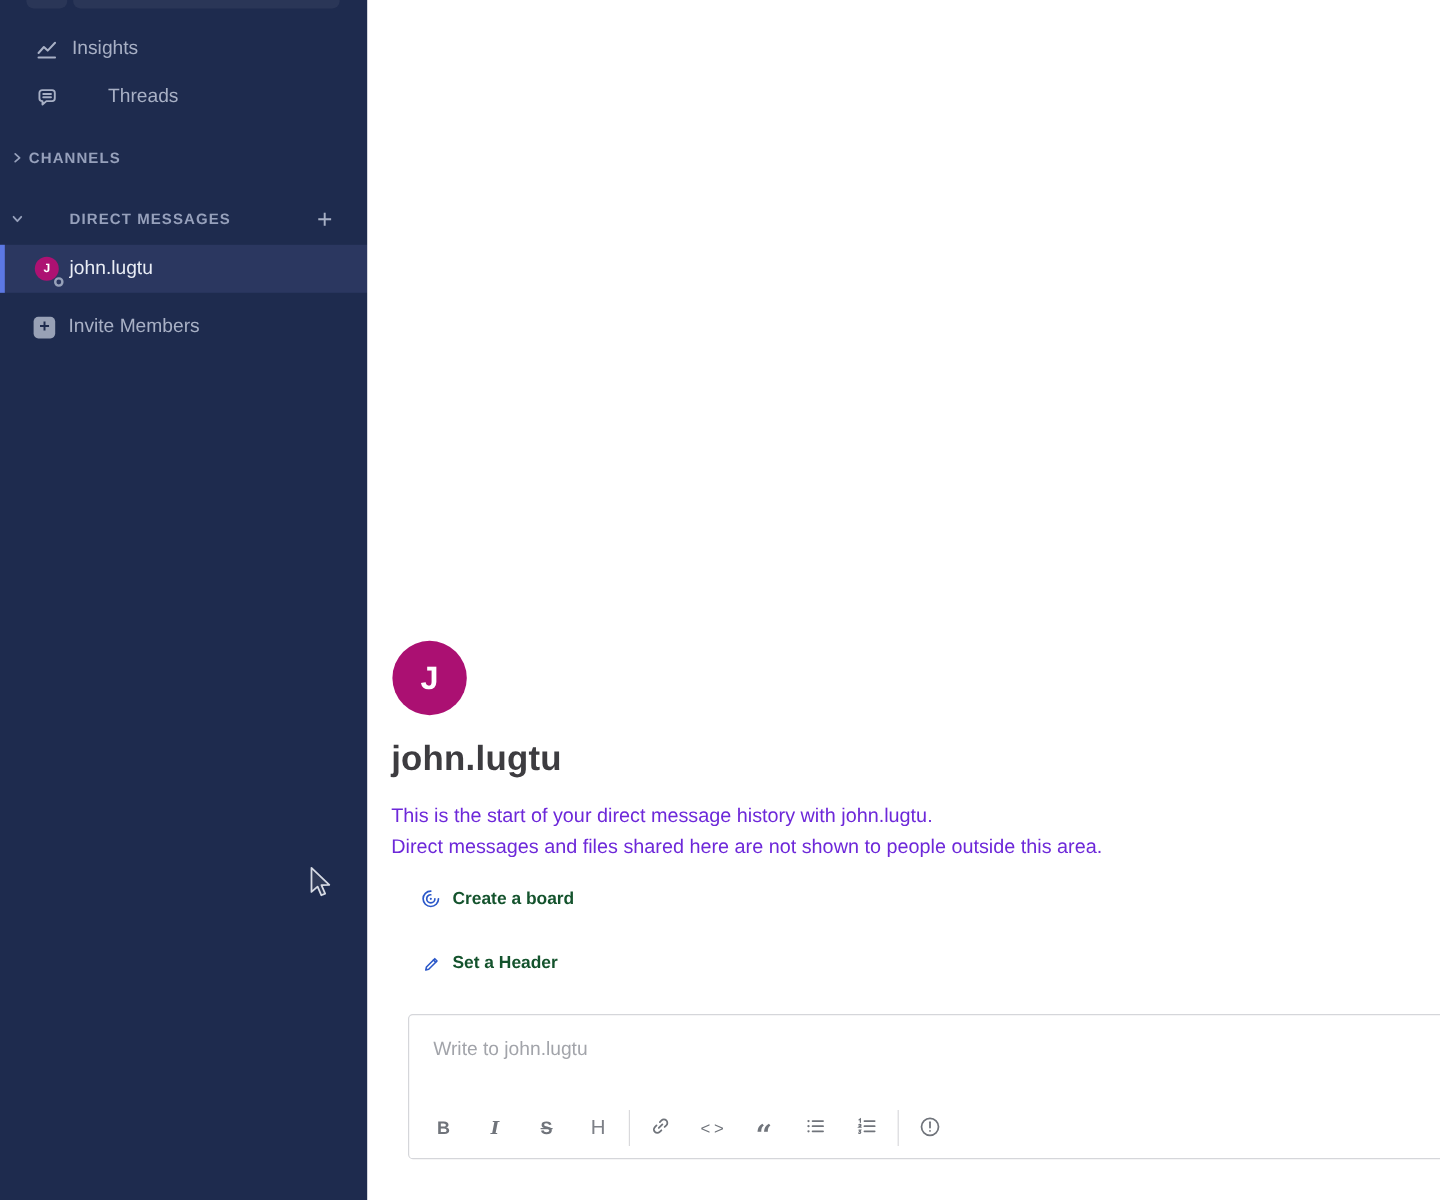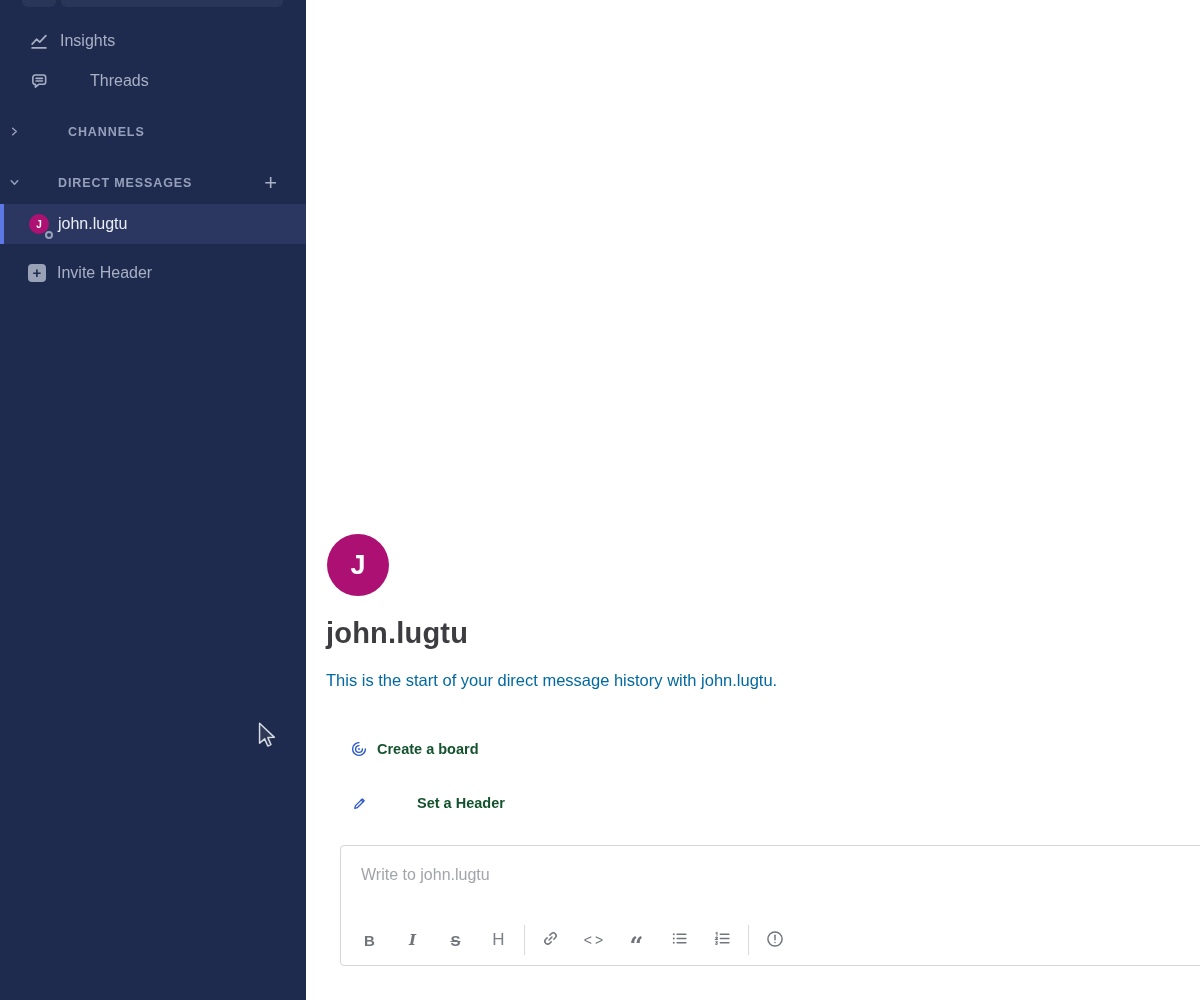--- a/index.html
+++ b/index.html
@@ -20,21 +20,21 @@
                     align-items:center; justify-content:center; color:#a8b0c5; }
   .row-insights { top:21px; }
   .row-threads  { top:61px;gap:30px; }
 
   .sec-header { position:absolute; left:0; width:306px; height:39px;
                 display:flex; align-items:center; padding-left:8px;
                 color:#96a0bb; font-size:12.5px; font-weight:600;
                 letter-spacing:0.9px; cursor:pointer; }
   .sec-header .chev { width:12px; height:12px; margin-right:4px; display:flex;
                       align-items:center; justify-content:center; color:#96a0bb; }
-  .hdr-channels { top:112px;gap:44px; }
+  .hdr-channels { top:112px; }
   .hdr-dm       { top:163px;gap:34px; }
   .plus-btn { position:absolute; right:24px; top:50%; transform:translateY(-50%);
               width:22px; height:22px; display:flex; align-items:center; justify-content:center;
               color:#a8b0c5; font-size:22px; font-weight:300; cursor:pointer; }
 
   .dm-item { position:absolute; top:204px; left:0; width:306px; height:40px;
              background:#2b3760; display:flex; align-items:center;
              padding-left:29px; cursor:pointer; }
   .dm-item .sel-bar { position:absolute; left:0; top:0; width:4px; height:40px;
                       background:#5c78e4; }
@@ -53,29 +53,29 @@
                  color:#1e2b4e; font-size:15px; font-weight:700; line-height:17px;
                  text-align:center; margin-right:11px; }
 
   
   .main { position:absolute; left:306px; top:0; width:894px; height:1000px; background:#fff; }
   .avatar-large { position:absolute; left:21px; top:534px; width:62px; height:62px;
                   border-radius:50%; background:#ab1072; color:#fff; font-size:27px;
                   font-weight:700; display:flex; align-items:center; justify-content:center; }
   .dm-title { position:absolute; left:20px; top:617px; font-size:29px; font-weight:700;
               color:#3d3c40; letter-spacing:0.2px; }
-  .intro { position:absolute; left:20px; top:667px; font-size:16.5px; color:#0369a1;
+  .intro { position:absolute; left:20px; top:667px; font-size:16.5px; color:#6d28d9;
            line-height:26px; }
 
   .action-link { position:absolute; left:45px; display:flex; align-items:center;
                  color:#14532d; font-size:14.5px; font-weight:600; cursor:pointer; }
   .action-link .aicon { width:16px; height:16px; margin-right:10px; display:flex;
                         align-items:center; justify-content:center; color:#2b58c9; }
   .act-board  { top:741px; }
-  .act-header { top:795px;gap:40px; }
+  .act-header { top:795px; }
 
   .composer { position:absolute; left:34px; top:845px; width:960px; height:121px;
               border:1px solid #d5d6da; border-radius:4px; background:#fff; }
   .composer textarea { position:absolute; left:20px; top:20px; width:900px; height:46px;
                        border:none; outline:none; resize:none; font-family:"Liberation Sans",sans-serif;
                        font-size:16px; color:#3d3c40; background:transparent; }
   .composer textarea::placeholder { color:#a2a4aa; }
   .fmt-toolbar { position:absolute; left:7px; bottom:10px; height:30px;
                  display:flex; align-items:center; }
   .tb-btn { width:30px; height:30px; margin:0 6.5px; border:none; background:transparent;
@@ -143,34 +143,35 @@
     <span class="sel-bar"></span>
     <span class="mini-avatar-wrap">
       <span class="mini-avatar">J</span>
       <span class="status-ring"></span>
     </span>
     <span class="dm-label">john.lugtu</span>
   </div>
 
   <div class="row-invite">
     <span class="invite-icon">+</span>
-    <span>Invite Header</span>
+    <span>Invite Members</span>
   </div>
 </div>
 
 <div class="main">
 
   <div class="avatar-large">
     <span>J</span>
   </div>
 
   <div class="dm-title">john.lugtu</div>
 
   <div class="intro">
     <div>This is the start of your direct message history with john.lugtu.</div>
+    <div>Direct messages and files shared here are not shown to people outside this area.</div>
   </div>
 
   <div class="action-link act-board">
     <span class="aicon">
       <svg width="16" height="16" viewBox="0 0 16 16" fill="none" stroke="currentColor" stroke-width="1.4" stroke-linecap="round">
         <path d="M8 1.6 a6.4 6.4 0 1 0 6.4 6.4"></path>
         <path d="M8 4.6 a3.4 3.4 0 1 0 3.4 3.4"></path>
         <circle cx="8" cy="8" r="0.9" fill="currentColor" stroke="none"></circle>
       </svg>
     </span>

